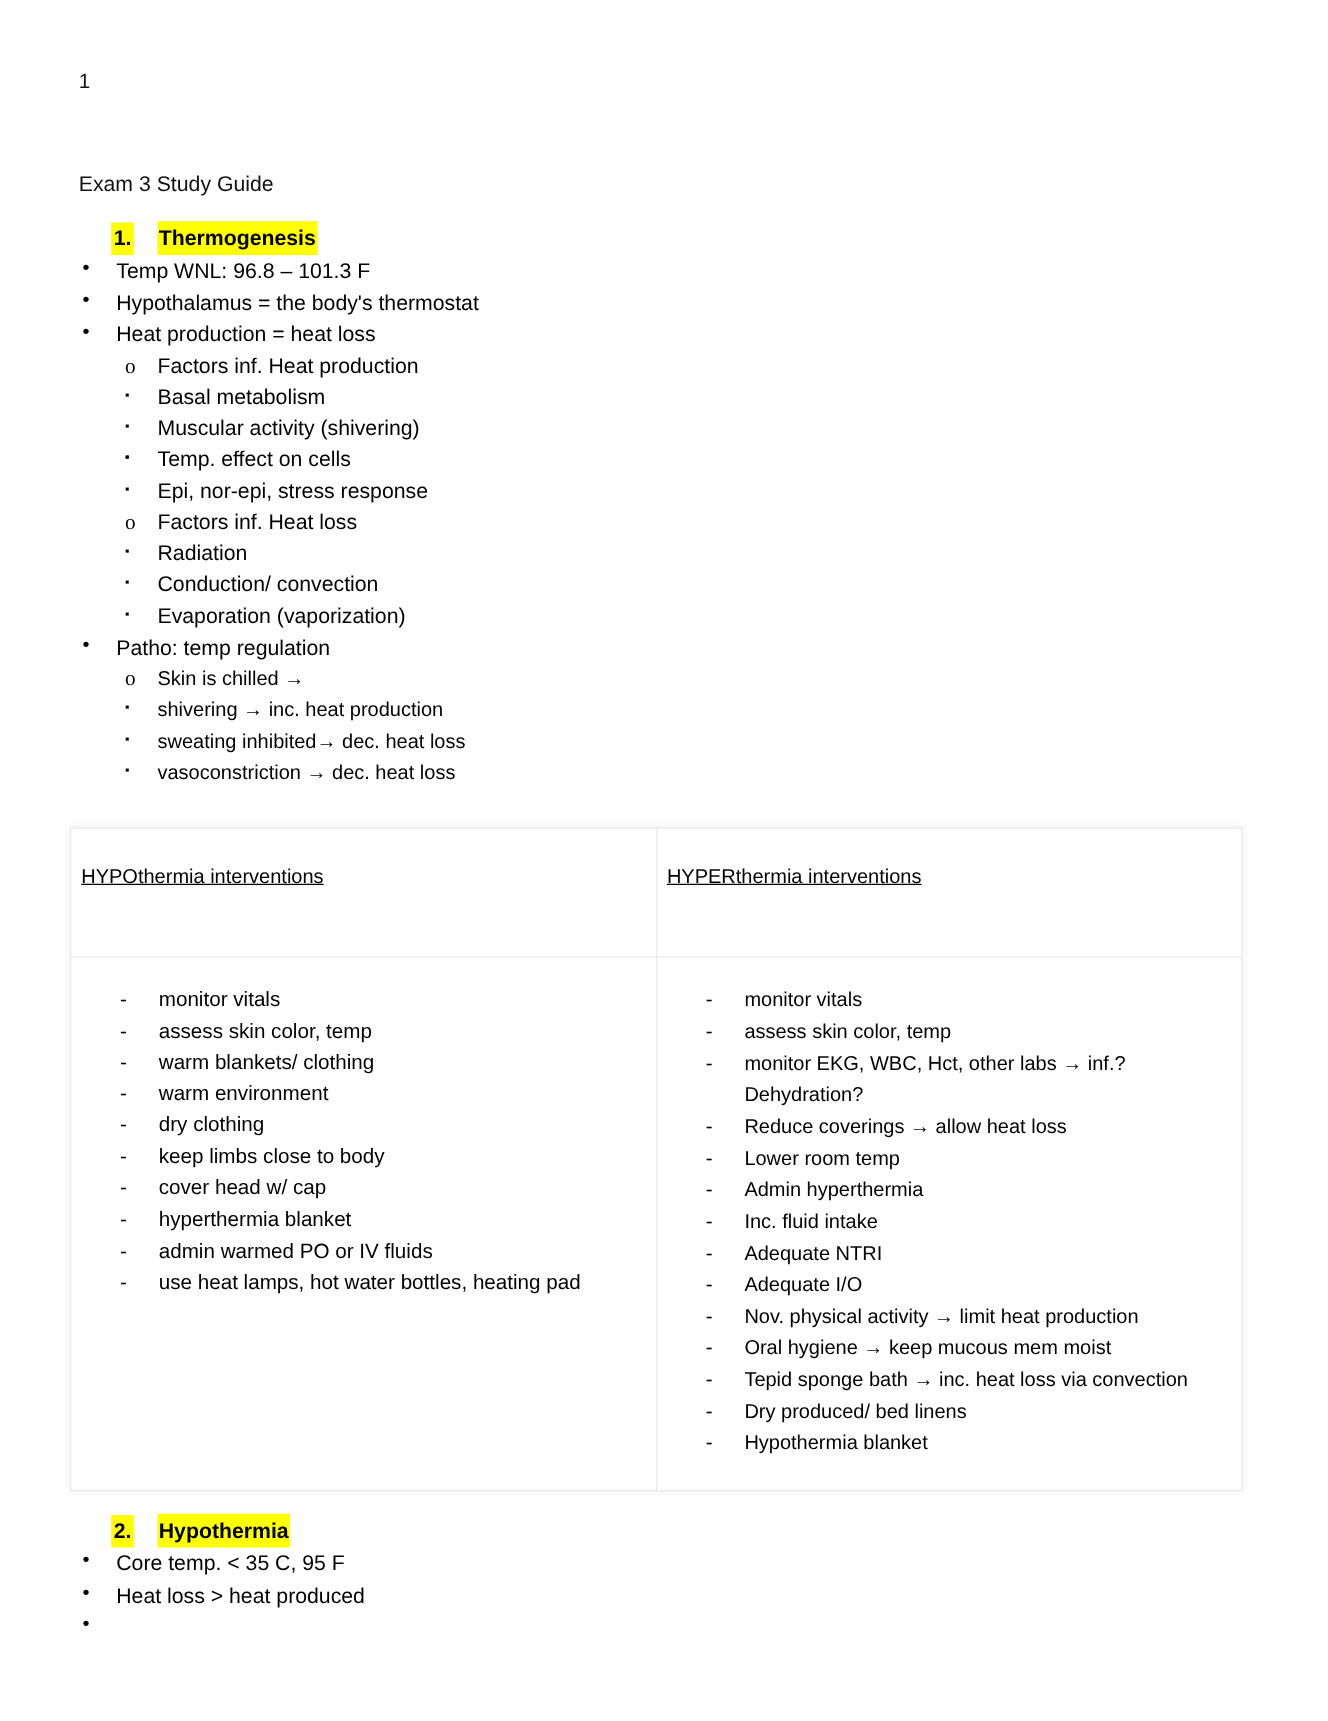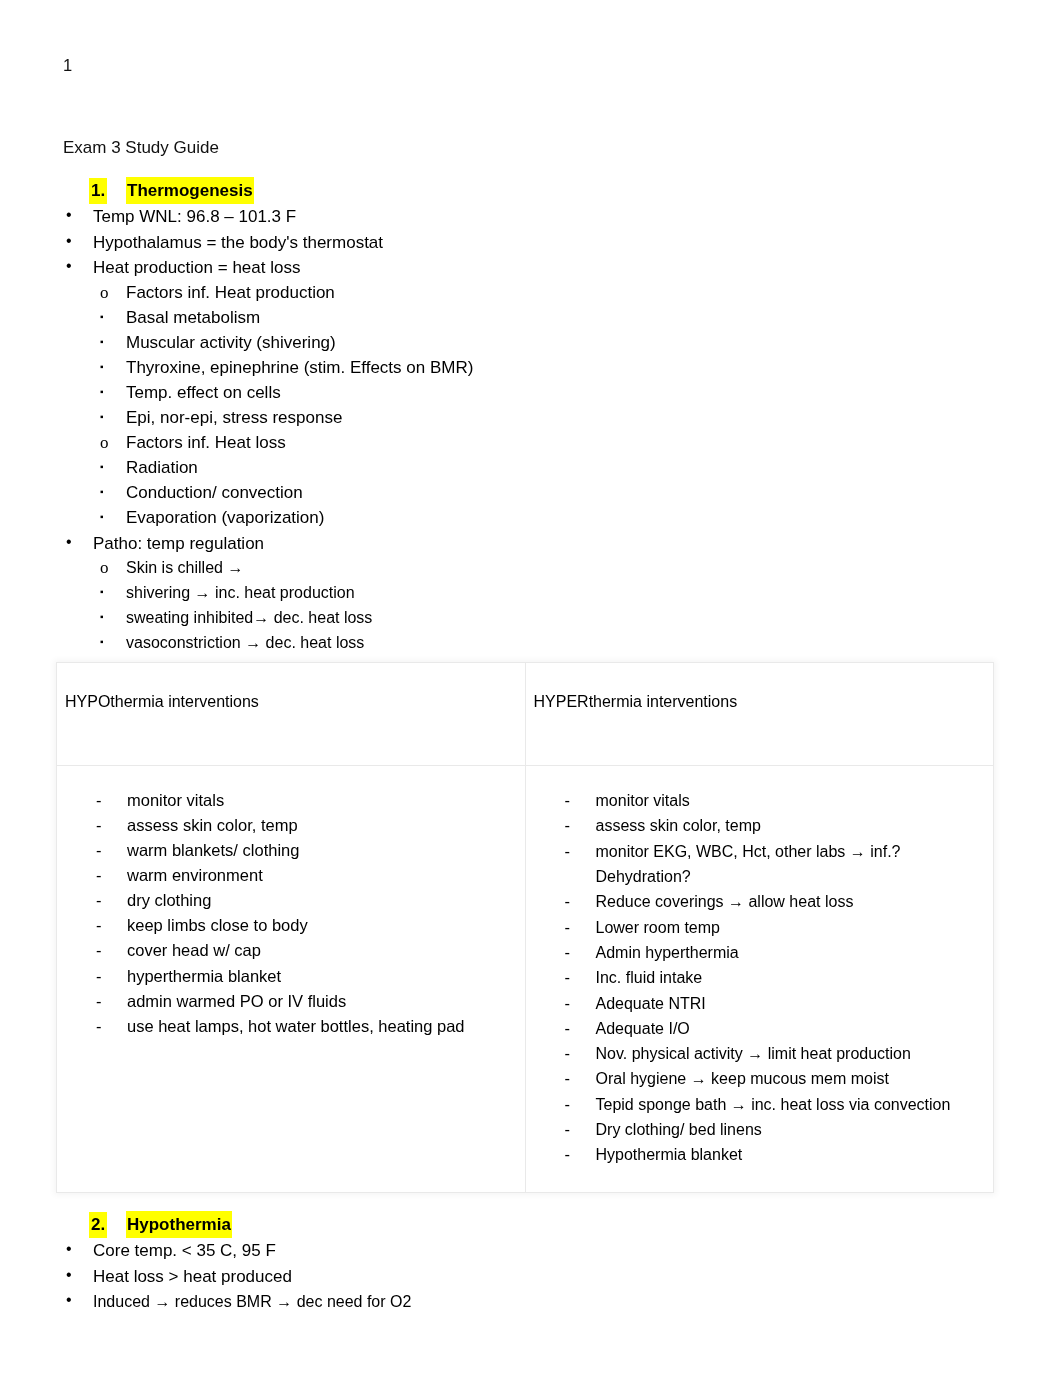--- a/index.html
+++ b/index.html
@@ -140,20 +140,21 @@
   }
   .itable td {
     border: 1px solid #e9e9e9;
     vertical-align: top;
     padding: 0;
   }
   .itable td.head {
     height: 72px;
     padding: 30px 0 0 8px;
     font-size: 16px;
+    text-decoration: underline;
   }
   .itable td.body {
     padding: 22px 0 24px 0;
     height: 380px;
   }
   .itable ul {
     margin: 0;
     padding: 0 8px 0 70px;
     list-style: none;
   }
@@ -218,21 +219,20 @@
       <li>
         <span class="marker">▪</span>
         <span>Basal metabolism</span>
       </li>
       <li>
         <span class="marker">▪</span>
         <span>Muscular activity (shivering)</span>
       </li>
       <li>
         <span class="marker">▪</span>
-        <span>Thyroxine, epinephrine (stim. Effects on BMR)</span>
       </li>
       <li>
         <span class="marker">▪</span>
         <span>Temp. effect on cells</span>
       </li>
       <li>
         <span class="marker">▪</span>
         <span>Epi, nor-epi, stress response</span>
       </li>
     </ul>
@@ -318,21 +318,21 @@
           <li><span class="marker">-</span><span class="arrow">monitor EKG, WBC, Hct, other labs → inf.? Dehydration?</span></li>
           <li><span class="marker">-</span><span class="arrow">Reduce coverings → allow heat loss</span></li>
           <li><span class="marker">-</span><span class="arrow">Lower room temp</span></li>
           <li><span class="marker">-</span><span class="arrow">Admin hyperthermia</span></li>
           <li><span class="marker">-</span><span class="arrow">Inc. fluid intake</span></li>
           <li><span class="marker">-</span><span class="arrow">Adequate NTRI</span></li>
           <li><span class="marker">-</span><span class="arrow">Adequate I/O</span></li>
           <li><span class="marker">-</span><span class="arrow">Nov. physical activity → limit heat production</span></li>
           <li><span class="marker">-</span><span class="arrow">Oral hygiene → keep mucous mem moist</span></li>
           <li><span class="marker">-</span><span class="arrow">Tepid sponge bath → inc. heat loss via convection</span></li>
-          <li><span class="marker">-</span><span class="arrow">Dry clothing/ bed linens</span></li>
+          <li><span class="marker">-</span><span class="arrow">Dry produced/ bed linens</span></li>
           <li><span class="marker">-</span><span class="arrow">Hypothermia blanket</span></li>
         </ul>
       </td>
     </tr>
   </tbody>
     </table>
 
   <div class="outline-bottom">
     <ol class="lvl1">
       <li class="heading">
@@ -344,18 +344,17 @@
       <li>
         <span class="marker">•</span>
         <span>Core temp. &lt; 35 C, 95 F</span>
       </li>
       <li>
         <span class="marker">•</span>
         <span>Heat loss &gt; heat produced</span>
       </li>
       <li>
         <span class="marker">•</span>
-        <span class="arrow">Induced → reduces BMR → dec need for O2</span>
       </li>
     </ul>
   </div>
 
 </div>
 
 </body></html>

